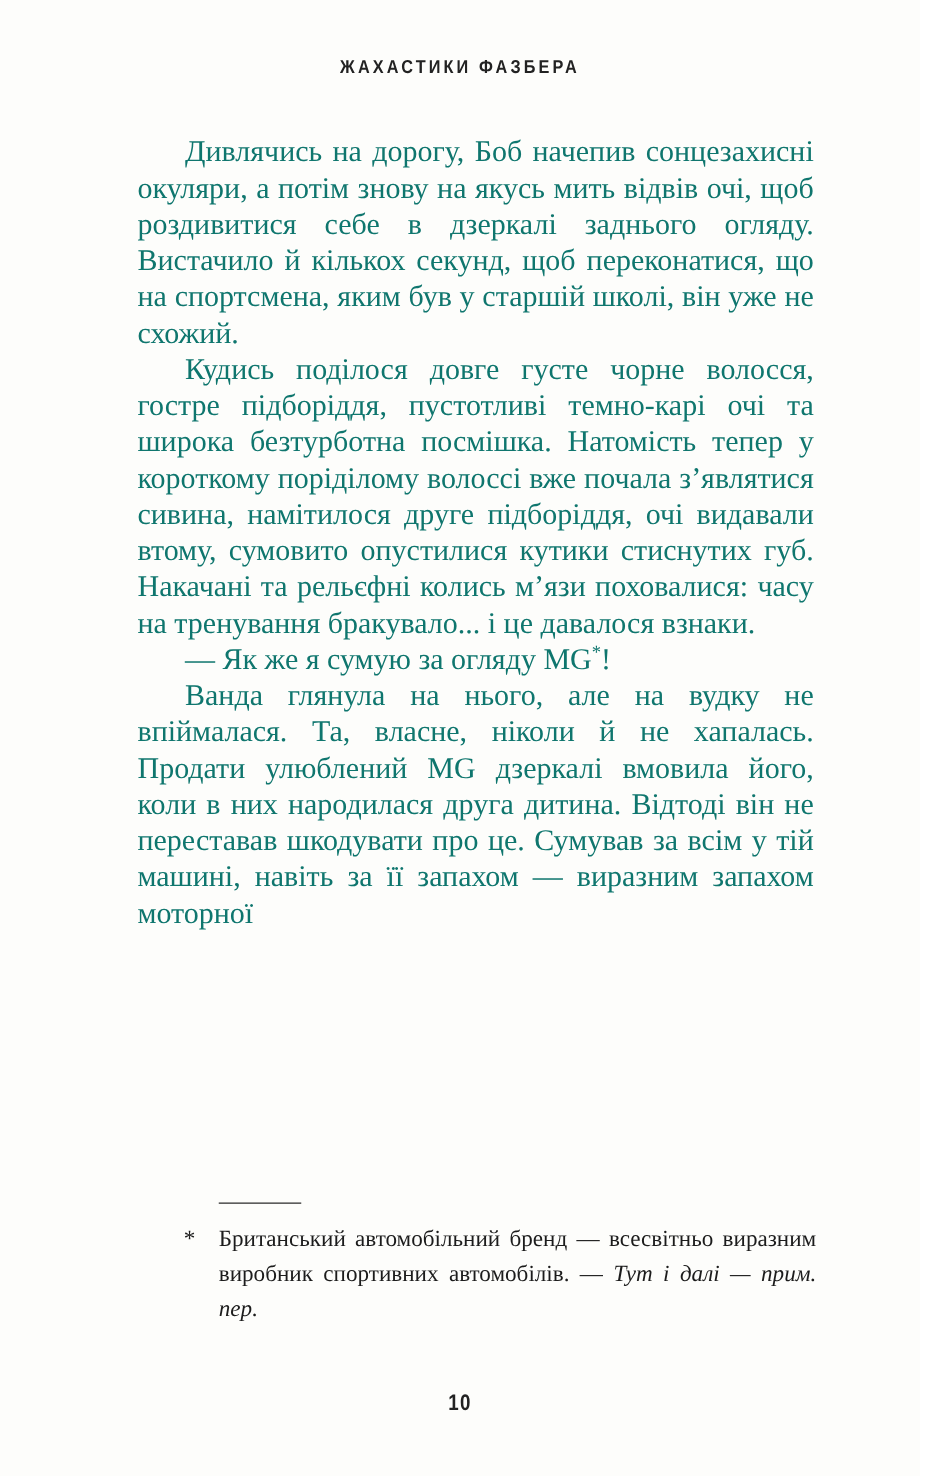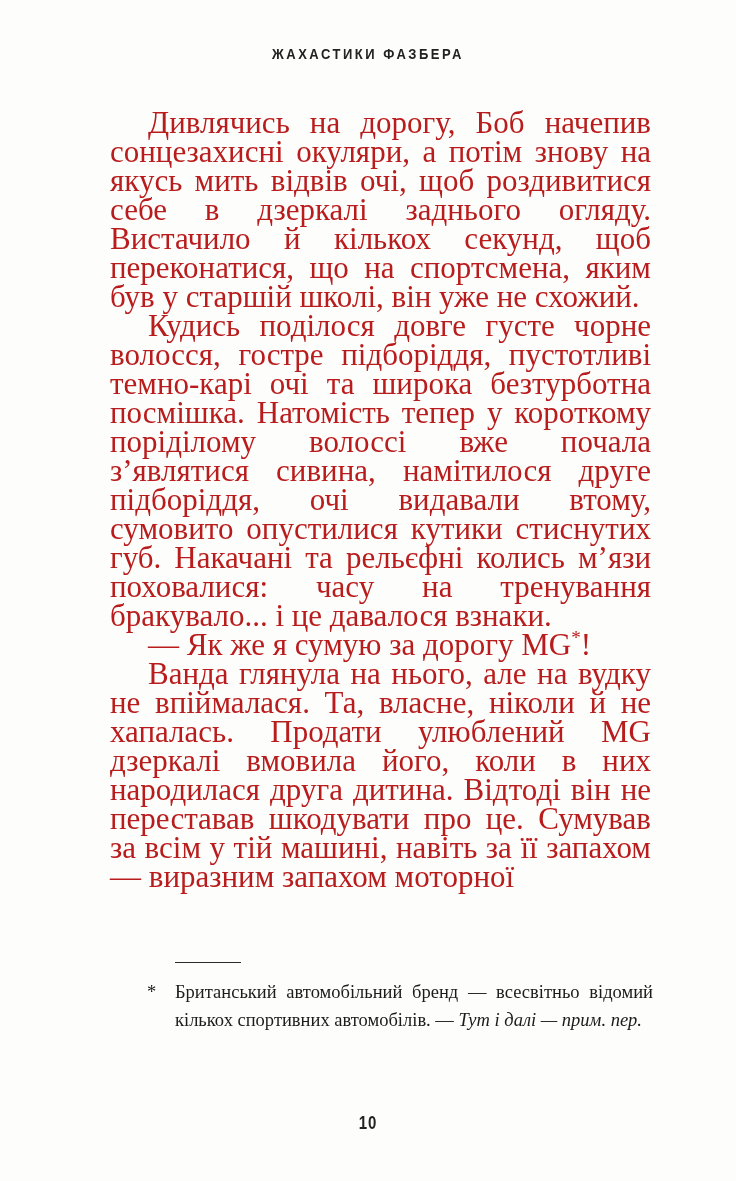--- a/index.html
+++ b/index.html
@@ -27,24 +27,24 @@
     letter-spacing: 2.5px;
     color: #222;
     transform: scaleY(1.15);
   }
   .page-body {
     position: absolute;
     top: 108px;
     left: 110px;
     width: 541px;
     font-family: "Liberation Serif", "DejaVu Serif", serif;
-    font-size: 31px;
+    font-size: 24px;
     line-height: 29px;
     text-align: justify;
-    color: #b91c1c;
+    color: #0f766e;
   }
   .page-body p {
     margin: 0;
     text-indent: 38px;
   }
   .page-body sup {
     font-size: 0.62em;
     line-height: 0;
     vertical-align: super;
   }
@@ -97,27 +97,27 @@
 
 <div class="page">
 
   <div class="running-header">
     <span>ЖАХАСТИКИ ФАЗБЕРА</span>
   </div>
 
   <div class="page-body">
     <p>Дивлячись на дорогу, Боб начепив сонцезахисні окуляри, а потім знову на якусь мить відвів очі, щоб роздивитися себе в дзеркалі заднього огляду. Вистачило й кількох секунд, щоб переконатися, що на спортсмена, яким був у старшій школі, він уже не схожий.</p>
     <p>Кудись поділося довге густе чорне волосся, гостре підборіддя, пустотливі темно-карі очі та широка безтурботна посмішка. Натомість тепер у короткому поріділому волоссі вже почала з’являтися сивина, намітилося друге підборіддя, очі видавали втому, сумовито опустилися кутики стиснутих губ. Накачані та рельєфні колись м’язи поховалися: часу на тренування бракувало... і це давалося взнаки.</p>
-    <p><span>— Як же я сумую за дорогу MG</span><sup>*</sup><span>!</span></p>
+    <p><span>— Як же я сумую за огляду MG</span><sup>*</sup><span>!</span></p>
     <p>Ванда глянула на нього, але на вудку не впіймалася. Та, власне, ніколи й не хапалась. Продати улюблений MG дзеркалі вмовила його, коли в них народилася друга дитина. Відтоді він не переставав шкодувати про це. Сумував за всім у тій машині, навіть за її запахом — виразним запахом моторної</p>
   </div>
 
   <div class="footer-area">
     <div class="footnote-rule"></div>
     <div class="footnote">
       <span class="fn-marker">*</span>
-      <span class="fn-text"><span>Британський автомобільний бренд — всесвітньо відомий кількох спортивних автомобілів. — </span><em>Тут і далі — прим. пер.</em></span>
+      <span class="fn-text"><span>Британський автомобільний бренд — всесвітньо виразним виробник спортивних автомобілів. — </span><em>Тут і далі — прим. пер.</em></span>
     </div>
   </div>
 
   <div class="page-number">10</div>
 
 </div>
 
 </body></html>

